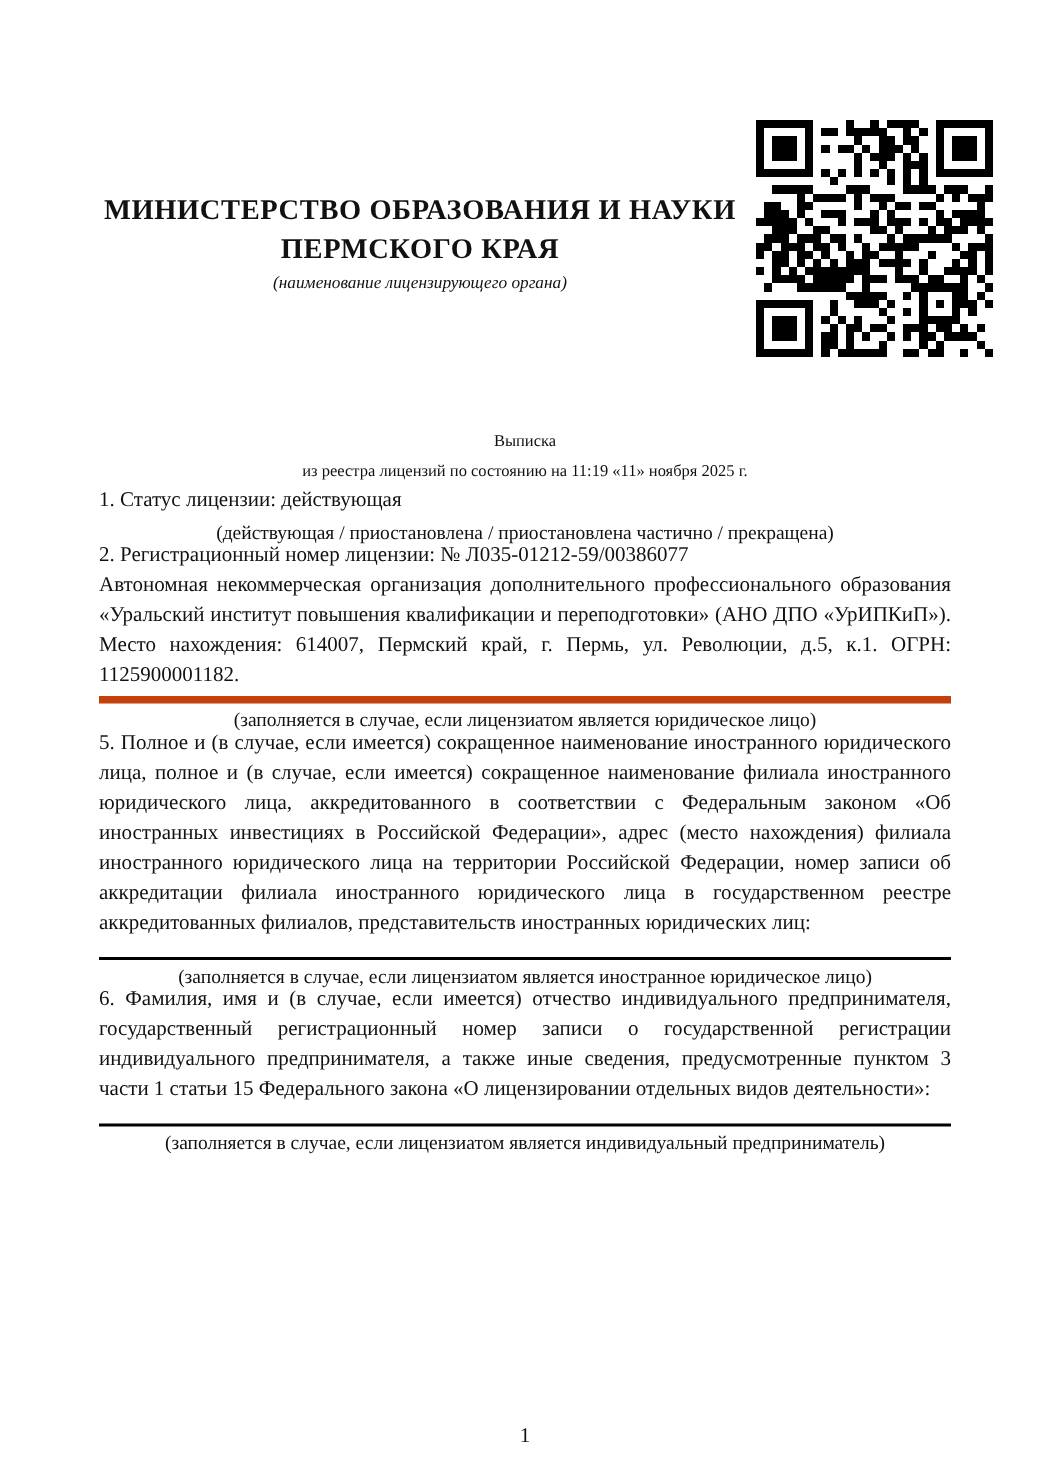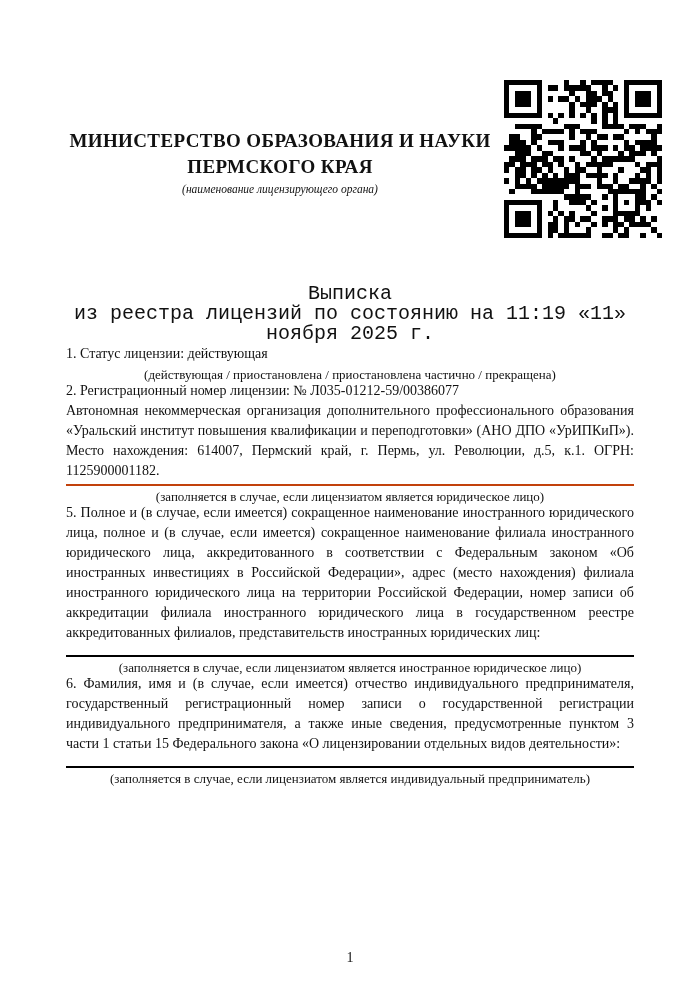--- a/index.html
+++ b/index.html
@@ -37,44 +37,43 @@
     margin-top: 2px;
     font-size: 11.5px;
     line-height: 14px;
     font-style: italic;
   }
   
   .title-block {
     margin: 88px 0 0 66px;
     width: 568px;
     text-align: center;
-    font-size: 20px;
+    font-size: 11px;
     line-height: 20px;
-    font-family: Liberation Mono, monospace;
   }
   
   .content {
     margin-left: 66px;
     width: 568px;
     font-size: 14px;
     line-height: 20px;
   }
   .content p { margin: 0; }
   .just { text-align: justify; text-justify: inter-word; }
   .caption {
     text-align: center;
     font-size: 13px;
     line-height: 13px;
     margin-top: 4px;
   }
   .mt-item1 { margin-top: 26px; }
   .mt-std  { margin-top: 16px; }
   .mt-sm   { margin-top: 10px; }
   .underlined {
-    border-bottom: 2px solid #c2410c;
+    border-bottom: 5px solid #c2410c;
     padding-bottom: 3px;
   }
   .rule {
     height: 0;
     border-top: 2px solid #000;
     margin-top: 12px;
   }
   .page-number {
     position: absolute;
     left: 0;

